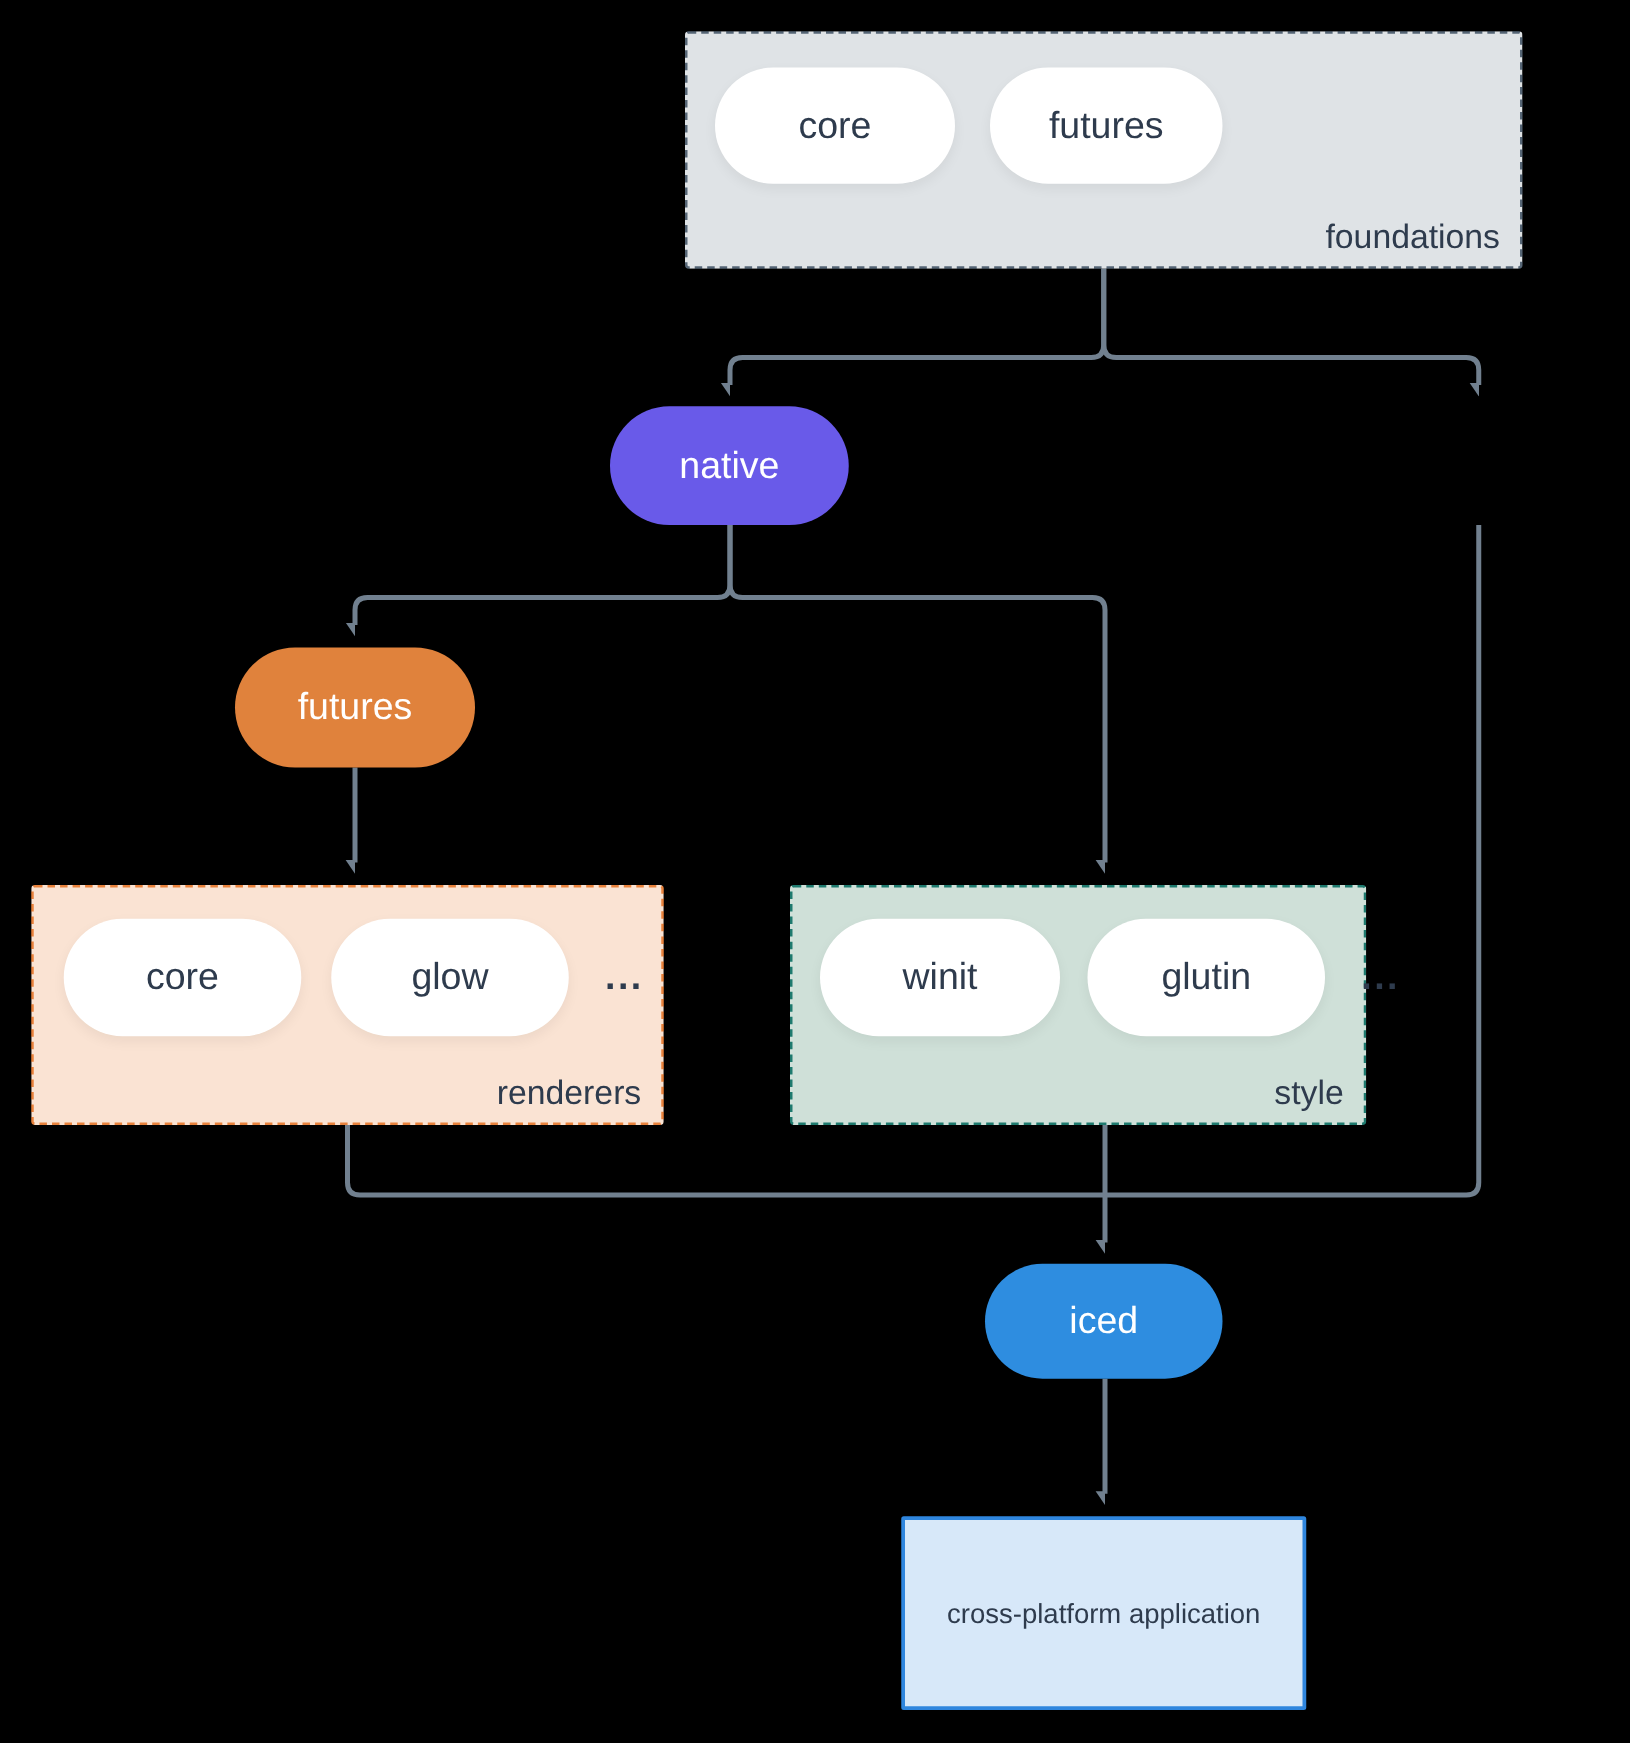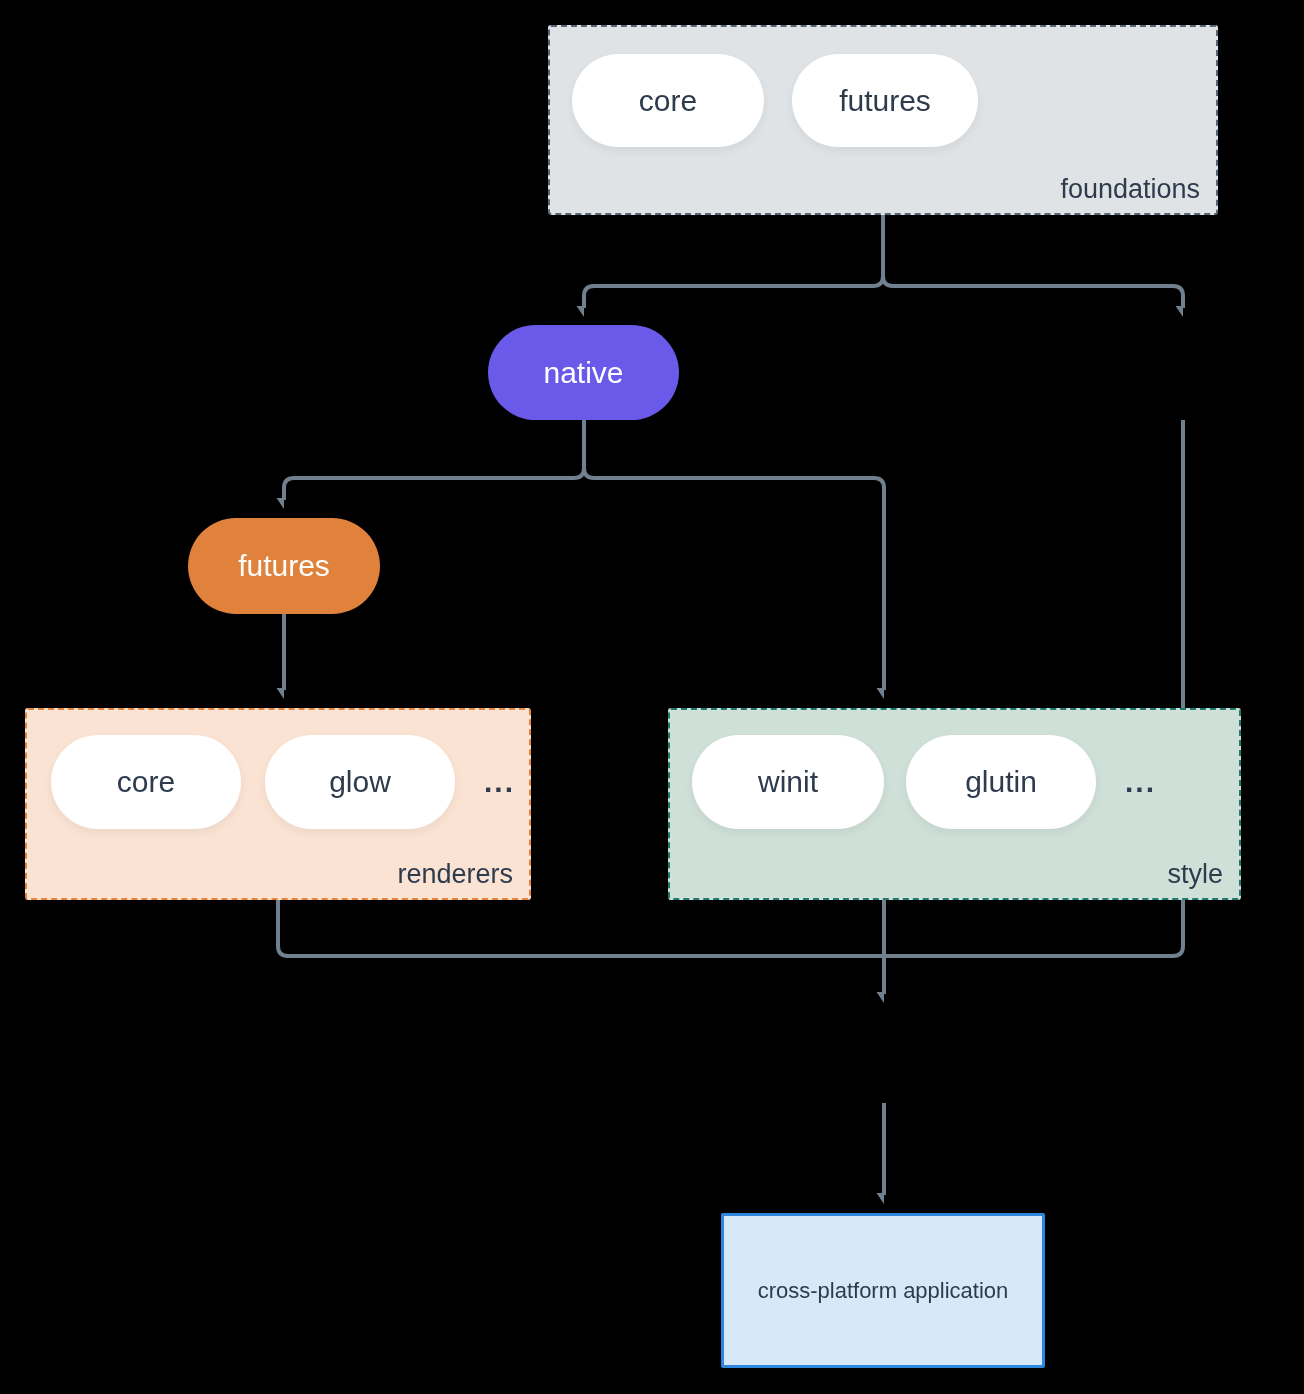--- a/index.html
+++ b/index.html
@@ -10,22 +10,22 @@
   }
   .edges{position:absolute;inset:0;width:1304px;height:1394px;}
   .edges path.edge{fill:none;stroke:var(--connector,#71808f);stroke-width:4;stroke-linejoin:round;}
   .arrowhead{fill:var(--connector,#71808f);}
 
   .group{position:absolute;box-sizing:border-box;border-radius:3px;}
   .group.foundations{left:548px;top:25px;width:670px;height:190px;
     background:var(--foundations-bg,#dfe3e6);border:2px dashed var(--foundations-border,#566676);}
   .group.renderers{left:25px;top:708px;width:506px;height:192px;
     background:var(--renderers-bg,#fae3d3);border:2px dashed var(--renderers-border,#e8823c);}
-  .group.shells{left:632px;top:708px;width:573px;height:192px;
-    background:var(--shells-bg,#cfe0d8);border:2px dashed var(--shells-border,#1e7a6e);margin-left:36px;}
+  .group.shells{left:632px;top:708px;width:461px;height:192px;
+    background:var(--shells-bg,#cfe0d8);border:2px dashed var(--shells-border,#1e7a6e);}
   .group-label{
     position:absolute;right:16px;bottom:8px;font-size:27px;
     color:var(--text-dark,#2e3b4d);
   }
 
   .pill{
     position:absolute;display:flex;align-items:center;justify-content:center;
     font-size:30px;border-radius:999px;white-space:nowrap;
   }
   .pill.white{background:var(--pill-bg,#fff);color:var(--text-dark,#2e3b4d);
@@ -87,16 +87,17 @@
     <div class="group-label">renderers</div>
   </div>
 
   <div class="group shells">
     <div class="pill white" style="left:22px;top:25px;width:192px;height:94px;">winit</div>
     <div class="pill white" style="left:236px;top:25px;width:190px;height:94px;text-align:right;">glutin</div>
     <div class="dots" style="left:443px;">...</div>
     <div class="group-label">style</div>
   </div>
 
+  <div class="pill blue" style="left:788px;top:1011px;width:190px;height:92px;">iced</div>
 
   <div class="app-box">cross-platform application</div>
 
 </div>
 
 </body></html>

